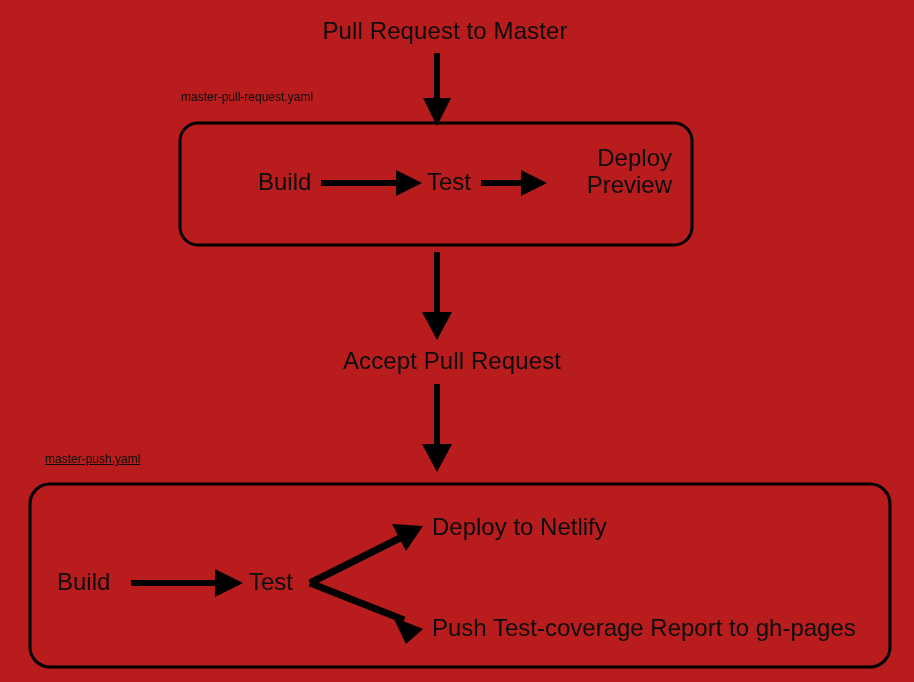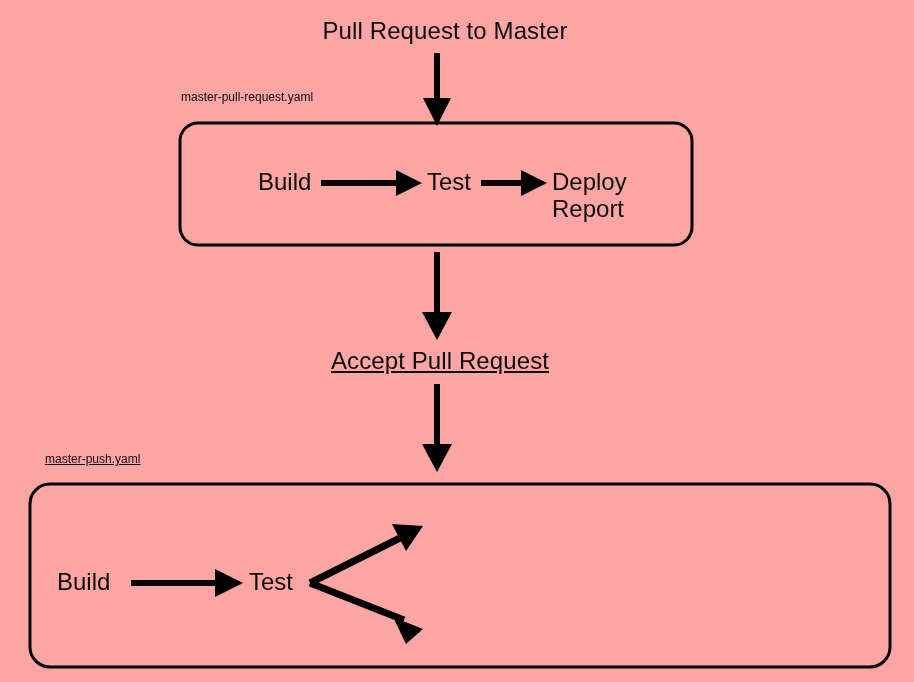--- a/index.html
+++ b/index.html
@@ -8,21 +8,21 @@
     background: #ffffff;
   }
   body {
     font-family: "Liberation Sans", "DejaVu Sans", sans-serif;
     color: #000000;
   }
   #canvas {
     position: relative;
     width: 914px;
     height: 682px;
-    background: #fca5a5;
+    background: #b91c1c;
     overflow: hidden;
   }
   svg.layer {
     position: absolute;
     left: 0;
     top: 0;
     width: 914px;
     height: 682px;
     pointer-events: none;
   }
@@ -38,22 +38,21 @@
   }
   .stage-text {
     font-size: 24px;
   }
   .yaml-label {
     font-size: 12px;
   }
   .two-line {
     white-space: normal;
     line-height: 1.12;
-    text-align: left;
-    margin-top: 24px;
+    text-align: right;
   }
   .centered {
     transform: translateX(-50%);
     text-align: center;
   }
 </style>
 </head>
 <body>
 
 <div id="canvas">
@@ -108,26 +107,28 @@
   <div class="txt title-text centered" style="left:445px; top:19px;">Pull Request to Master</div>
 
   <div class="txt yaml-label" style="left:181px; top:91px;">master-pull-request.yaml</div>
 
   <div class="txt stage-text" style="left:258px; top:170px;">Build</div>
 
   <div class="txt stage-text" style="left:427px; top:170px;">Test</div>
 
   <div class="txt stage-text two-line" style="left:552px; top:145px; width:120px;">
     <div>Deploy</div>
-    <div>Report</div>
+    <div>Preview</div>
   </div>
 
-  <div class="txt title-text centered" style="left:440px; top:349px;text-decoration:underline;">Accept Pull Request</div>
+  <div class="txt title-text centered" style="left:452px; top:349px;">Accept Pull Request</div>
 
   <div class="txt yaml-label" style="left:45px; top:453px;text-decoration:underline;">master-push.yaml</div>
 
   <div class="txt stage-text" style="left:57px; top:570px;">Build</div>
 
   <div class="txt stage-text" style="left:249px; top:570px;">Test</div>
 
+  <div class="txt stage-text" style="left:432px; top:515px;">Deploy to Netlify</div>
 
+  <div class="txt stage-text" style="left:432px; top:616px;">Push Test-coverage Report to gh-pages</div>
 
 </div>
 
 </body></html>

